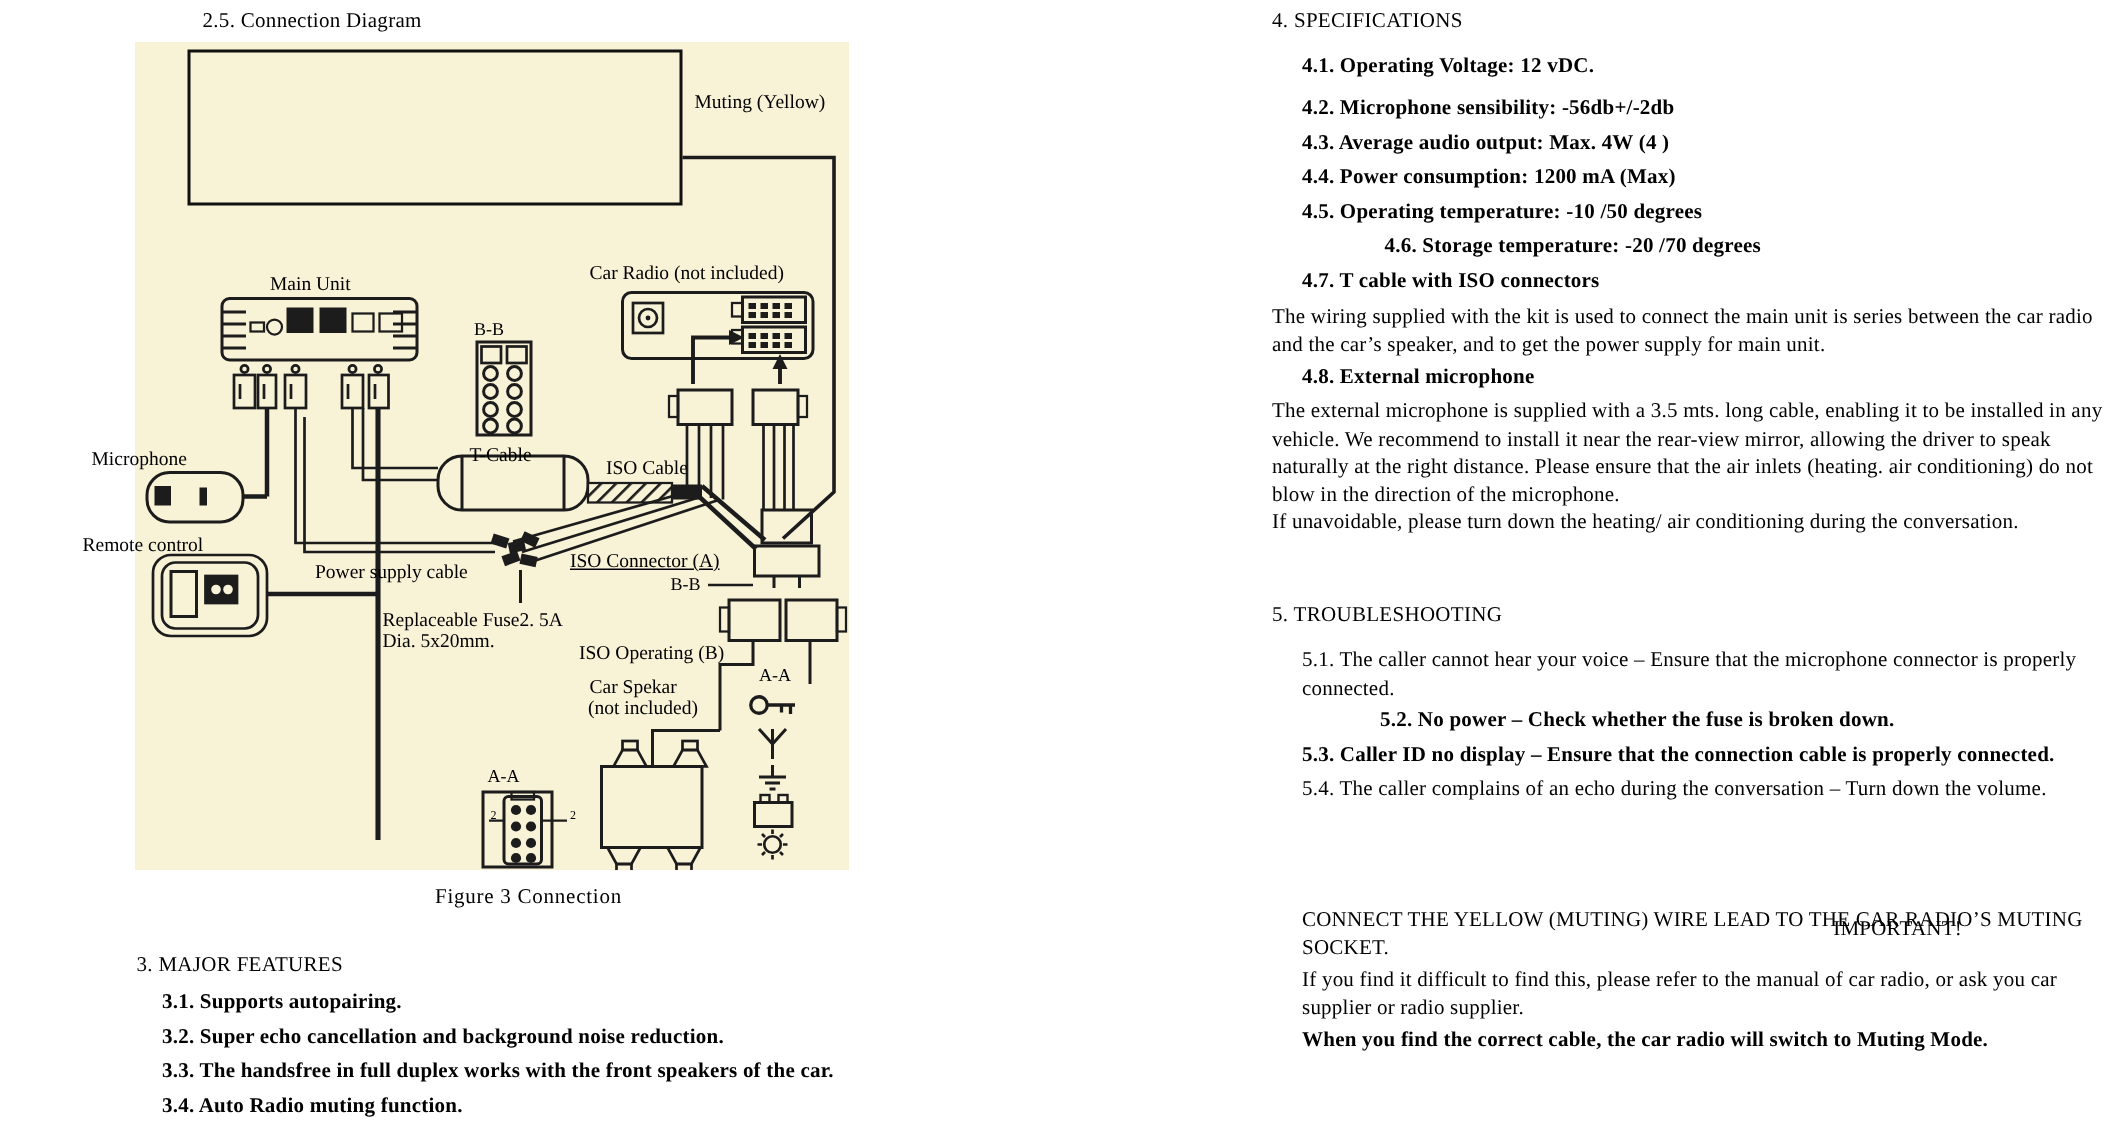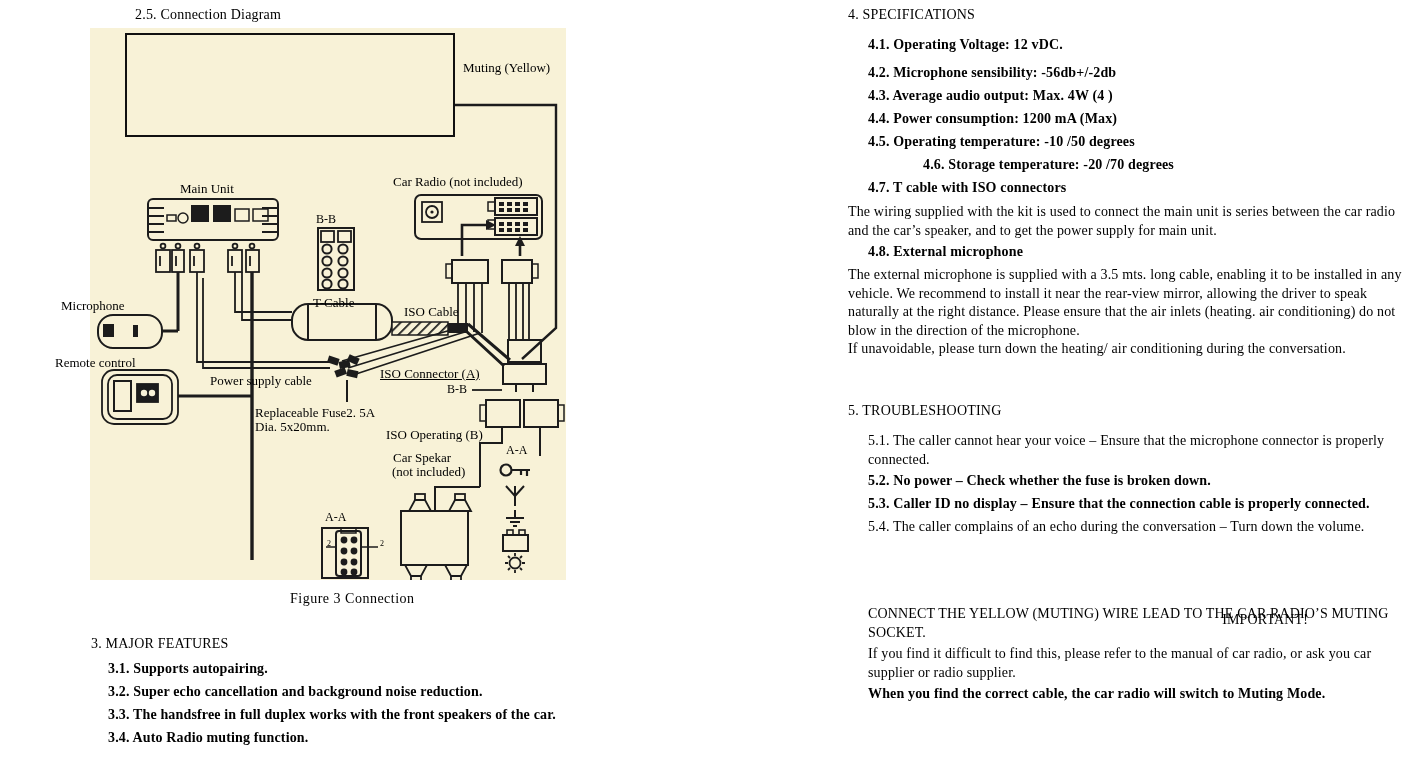--- a/index.html
+++ b/index.html
@@ -279,20 +279,20 @@
 <div class="abs body-text nowrap" style="left:904px; top:156px;margin-left:19px;">4.6. Storage temperature: -20 /70 degrees</div>
 <div class="abs body-text nowrap" style="left:868px; top:179px;">4.7. T cable with ISO connectors</div>
 
 <div class="abs body-text" style="left:848px; top:203px; width:556px;">The wiring supplied with the kit is used to connect the main unit is series between the car radio and the car’s speaker, and to get the power supply for main unit.</div>
 <div class="abs body-text nowrap" style="left:868px; top:243px;">4.8. External microphone</div>
 <div class="abs body-text" style="left:848px; top:266px; width:558px;">The external microphone is supplied with a 3.5 mts. long cable, enabling it to be installed in any vehicle. We recommend to install it near the rear-view mirror, allowing the driver to speak naturally at the right distance. Please ensure that the air inlets (heating. air conditioning) do not blow in the direction of the microphone.</div>
 <div class="abs body-text" style="left:848px; top:340px; width:540px;">If unavoidable, please turn down the heating/ air conditioning during the conversation.</div>
 
 <div class="abs h1" style="left:848px; top:403px;">5. TROUBLESHOOTING</div>
 <div class="abs body-text" style="left:868px; top:432px; width:536px;">5.1. The caller cannot hear your voice – Ensure that the microphone connector is properly connected.</div>
-<div class="abs body-text nowrap" style="left:868px; top:472px;">5.2. No power – Check whether the fuse is broken down.</div>
+<div class="abs body-text nowrap" style="left:920px; top:472px;">5.2. No power – Check whether the fuse is broken down.</div>
 <div class="abs body-text nowrap" style="left:868px; top:495px;">5.3. Caller ID no display – Ensure that the connection cable is properly connected.</div>
 <div class="abs body-text" style="left:868px; top:518px; width:540px;">5.4. The caller complains of an echo during the conversation – Turn down the volume.</div>
 
 <div class="abs body-text" style="left:848px; top:611px; width:460px; text-align:right;">IMPORTANT!</div>
 <div class="abs body-text" style="left:868px; top:605px; width:540px;">CONNECT THE YELLOW (MUTING) WIRE LEAD TO THE CAR RADIO’S MUTING SOCKET.</div>
 <div class="abs body-text" style="left:868px; top:645px; width:552px;">If you find it difficult to find this, please refer to the manual of car radio, or ask you car supplier or radio supplier.</div>
 <div class="abs body-text nowrap" style="left:868px; top:685px;">When you find the correct cable, the car radio will switch to Muting Mode.</div>
 
 </body></html>

